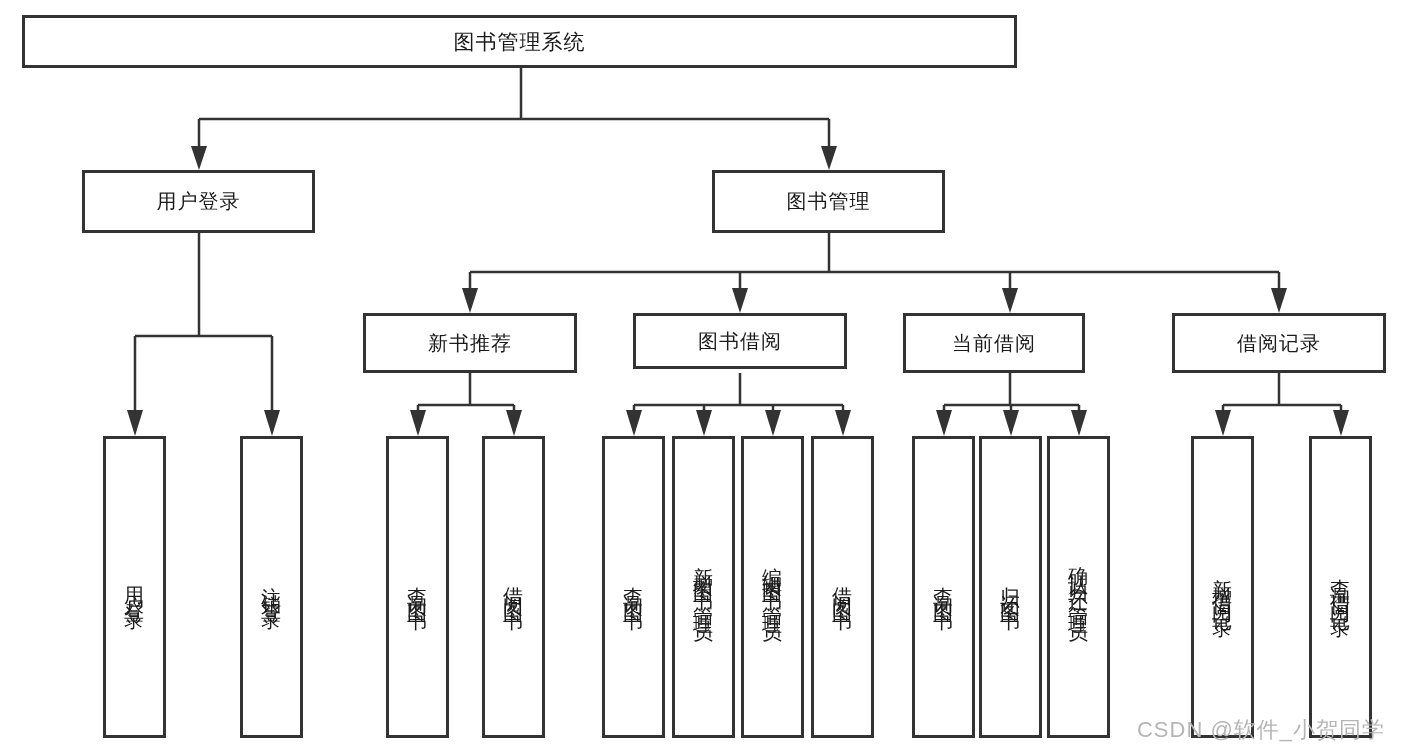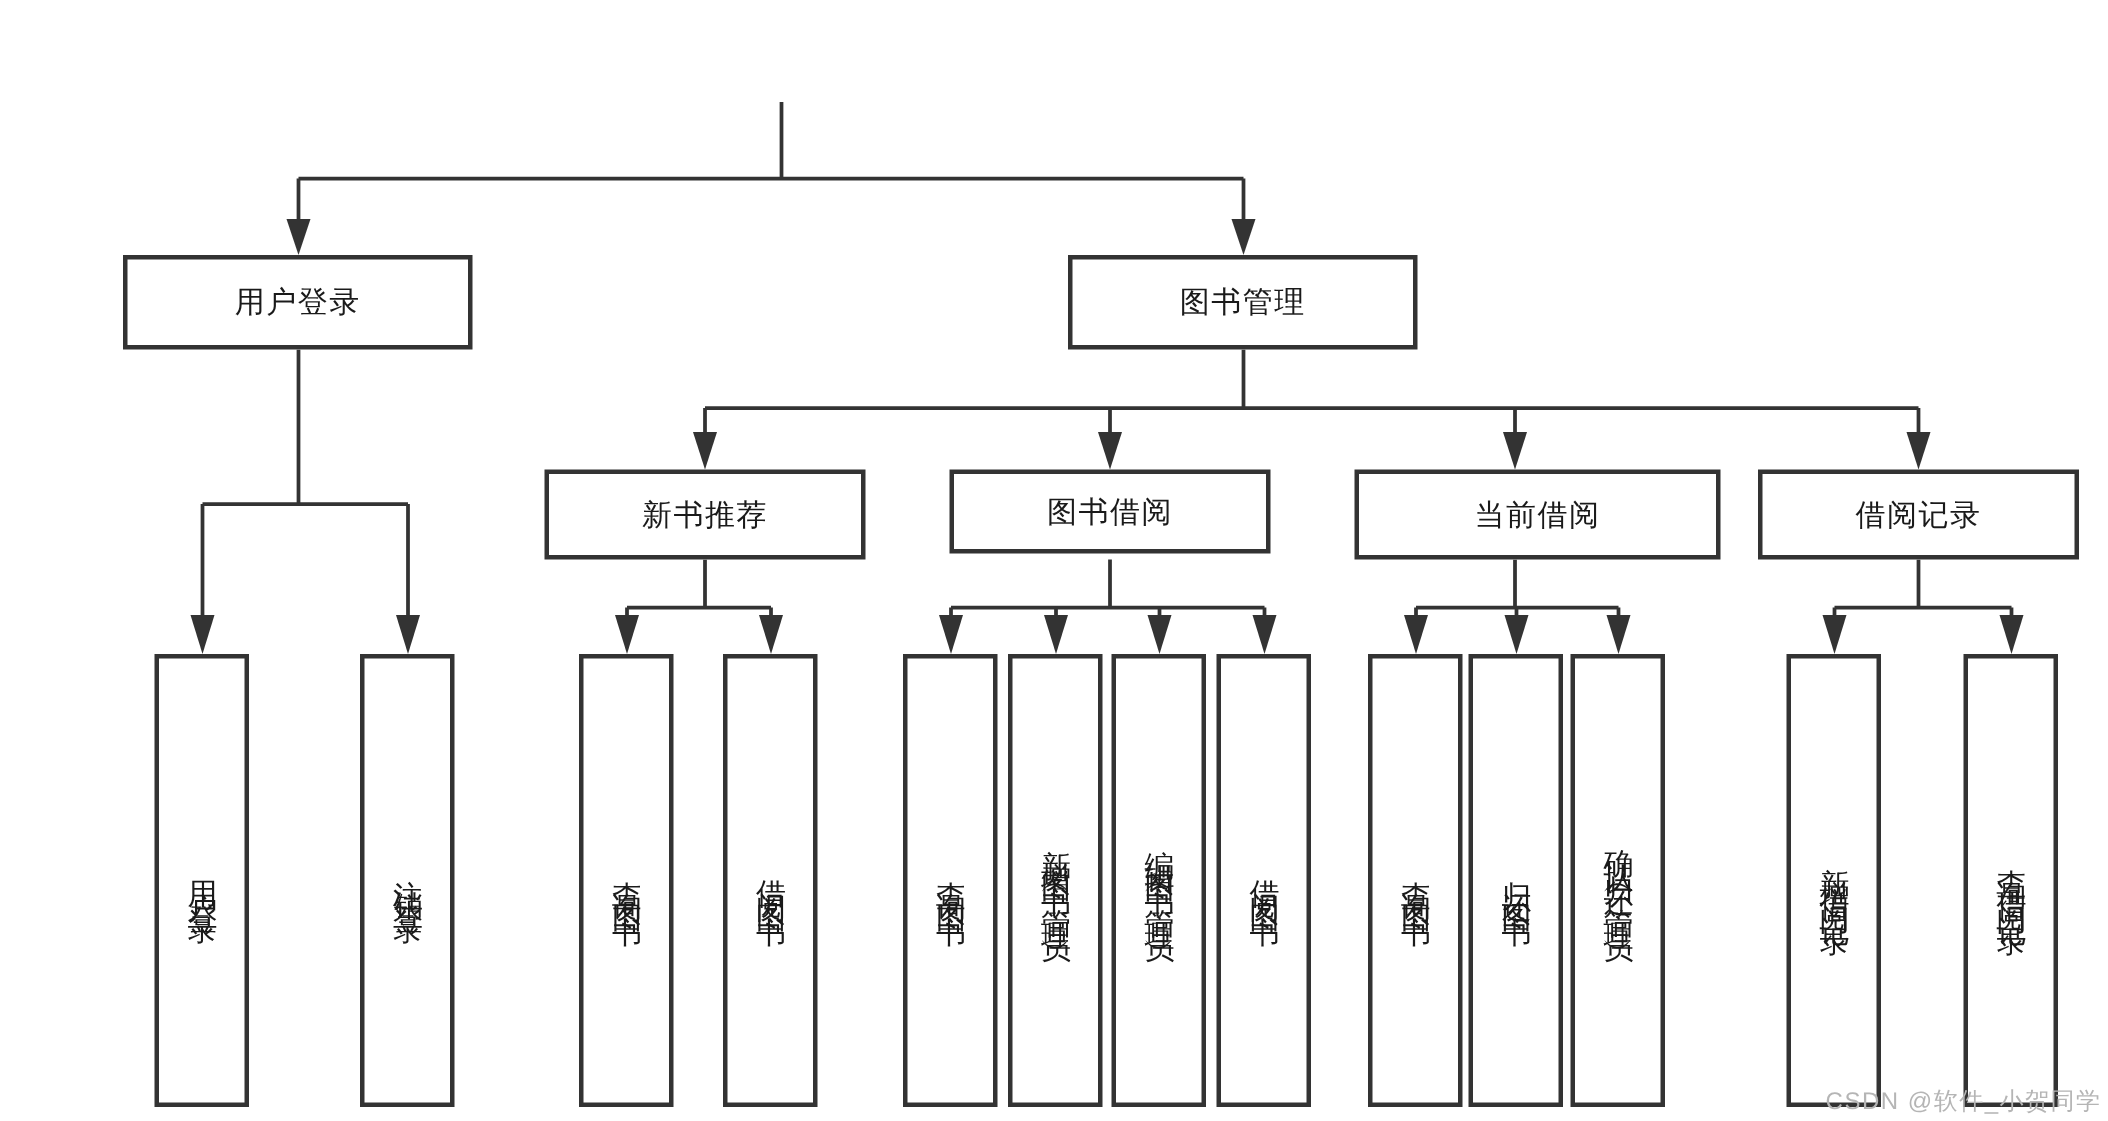--- a/index.html
+++ b/index.html
@@ -33,21 +33,21 @@
     justify-content:center;
     font-size:20px;
     letter-spacing:1px;
     color:var(--text);
   }
   .node-root   {left:22px;  top:15px;  width:995px; height:53px; font-size:21px;}
   .node-l2-a   {left:82px;  top:170px; width:233px; height:63px;}
   .node-l2-b   {left:712px; top:170px; width:233px; height:63px;}
   .node-l3-a   {left:363px; top:313px; width:214px; height:60px;}
   .node-l3-b   {left:633px; top:313px; width:214px; height:56px;}
-  .node-l3-c   {left:903px; top:313px; width:244px; height:60px;}
+  .node-l3-c   {left:903px; top:313px; width:182px; height:60px;}
   .node-l3-d   {left:1172px;top:313px; width:214px; height:60px;}
   .leaf{
     position:absolute;
     top:436px;
     width:63px;
     height:302px;
     border:3px solid var(--line);
     background:#ffffff;
     display:flex;
     align-items:center;
@@ -70,23 +70,23 @@
   .lf6 {left:672px;}
   .lf7 {left:741px;}
   .lf8 {left:811px;}
   .lf9 {left:912px;}
   .lf10{left:979px;}
   .lf11{left:1047px;}
   .lf12{left:1191px;}
   .lf13{left:1309px;}
   .watermark{
     position:absolute;
-    right:4px;
+    right:20px;
     bottom:2px;
-    font-size:16px;
+    font-size:22px;
     color:var(--wm);
     letter-spacing:1px;
     z-index:5;
   }
 </style>
 </head>
 <body>
 
 <div class="canvas">
 
@@ -119,20 +119,21 @@
     <path d="M1010,373 L1010,405 M944,405 L1079,405 M944,405 L944,412 M1011,405 L1011,412 M1079,405 L1079,412"></path>
     <polygon fill="#333333" stroke="none" points="936,410 952,410 944,436"></polygon>
     <polygon fill="#333333" stroke="none" points="1003,410 1019,410 1011,436"></polygon>
     <polygon fill="#333333" stroke="none" points="1071,410 1087,410 1079,436"></polygon>
 
     <path d="M1279,373 L1279,405 M1223,405 L1341,405 M1223,405 L1223,412 M1341,405 L1341,412"></path>
     <polygon fill="#333333" stroke="none" points="1215,410 1231,410 1223,436"></polygon>
     <polygon fill="#333333" stroke="none" points="1333,410 1349,410 1341,436"></polygon>
   </svg>
 
+  <div class="node node-root">图书管理系统</div>
 
   <div class="node node-l2-a">用户登录</div>
   <div class="node node-l3-a">新书推荐</div>
 
   <div class="node node-l2-b">图书管理</div>
   <div class="node node-l3-b">图书借阅</div>
   <div class="node node-l3-c">当前借阅</div>
   <div class="node node-l3-d">借阅记录</div>
 
   <div class="leaf lf1">

